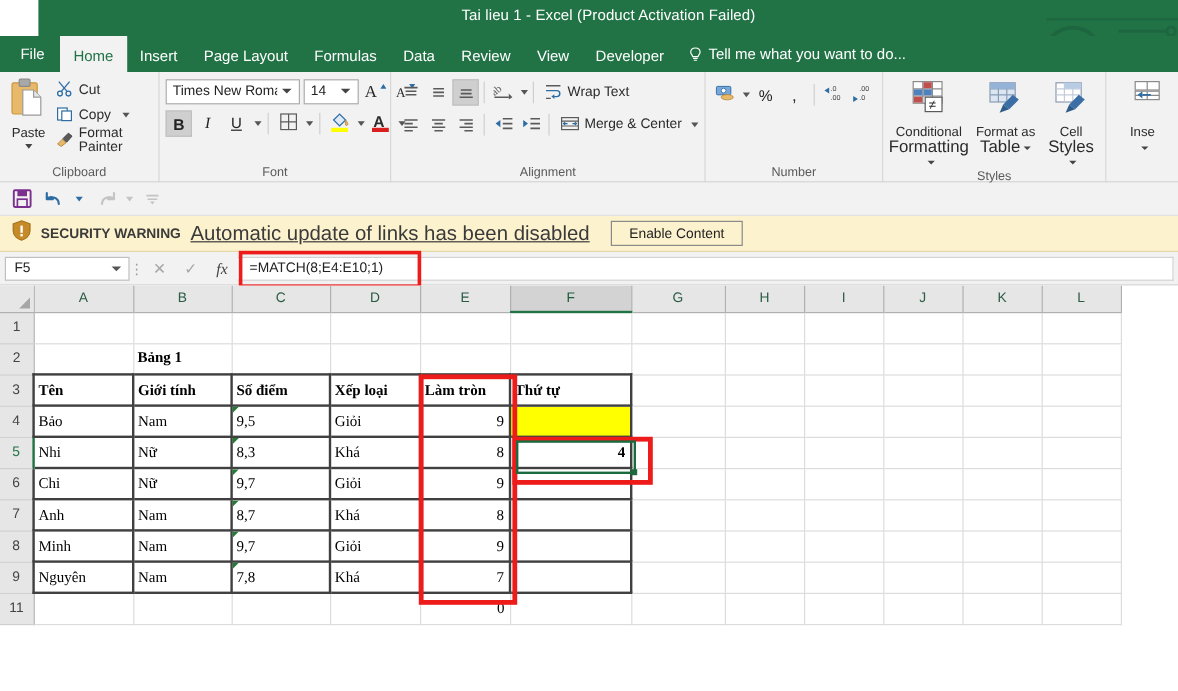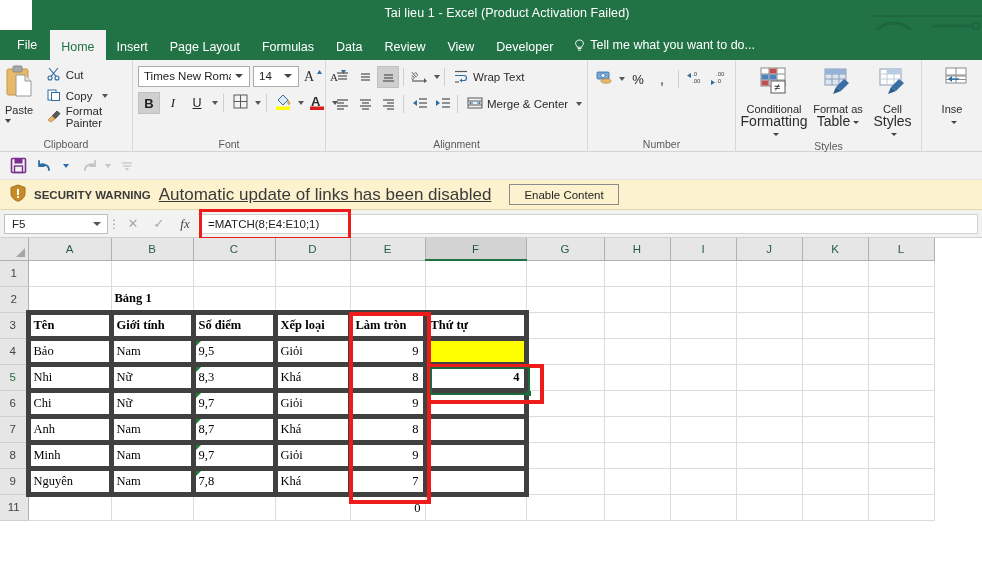--- a/index.html
+++ b/index.html
@@ -56,21 +56,21 @@
     padding: 3px 5px 0 5px;
   }
   .rgroup-body { flex: 1; display: flex; align-items: flex-start; }
   .rgroup-label {
     height: 15px; text-align: center; font-size: 10.5px; color: #5a5a5a;
     line-height: 15px; position: relative;
   }
 
   
   .paste-btn {
-    width: 46px; display: flex; flex-direction: column; align-items: flex-start;
+    width: 46px; display: flex; flex-direction: column; align-items: center;
     padding-top: 2px; cursor: default;
   }
   .paste-label { font-size: 11px; color: #2b2b2b; margin-top: 1px; }
   .caret-dn { width: 0; height: 0; border-left: 3.5px solid transparent;
     border-right: 3.5px solid transparent; border-top: 4px solid #444; margin-top: 3px; }
   .clip-items { display: flex; flex-direction: column; gap: 1px; padding-top: 2px; }
   .clip-item { display: flex; align-items: center; gap: 5px; height: 20px;
     padding: 0 4px; font-size: 11.5px; color: #2b2b2b; cursor: default; }
   .mini-caret { width:0;height:0;border-left:3.5px solid transparent;
     border-right:3.5px solid transparent;border-top:4px solid #555; margin-left:4px; }
@@ -195,21 +195,21 @@
     color: #444; text-align: center;
     border-right: 1px solid #b0b0b0; border-bottom: 1px solid #d0d0d0;
   }
   th.rowhead.sel { background: #e6e6e6; color: #217346; border-right: 2px solid #217346; }
   td.cell {
     height: 26px; font-size: 12.5px; color: #000;
     border-right: 1px solid #dcdcdc; border-bottom: 1px solid #dcdcdc;
     padding: 0 3px; vertical-align: middle; overflow: hidden; white-space: nowrap;
     font-family: "Liberation Serif", serif;
   }
-  td.cell.bx { border: 5px solid #404040; }
+  td.cell.bx { border: 2px solid #404040; }
   td.cell.bold { font-weight: bold; }
   td.cell.right { text-align: right; padding-right: 4px; }
   td.cell.yellow { background: #ffff00; }
   .greentri { position: relative; }
   .greentri::after {
     content: ""; position: absolute; left: 0; top: 0;
     width: 0; height: 0; border-left: 5px solid #1e7d32;
     border-bottom: 5px solid transparent;
   }
 

